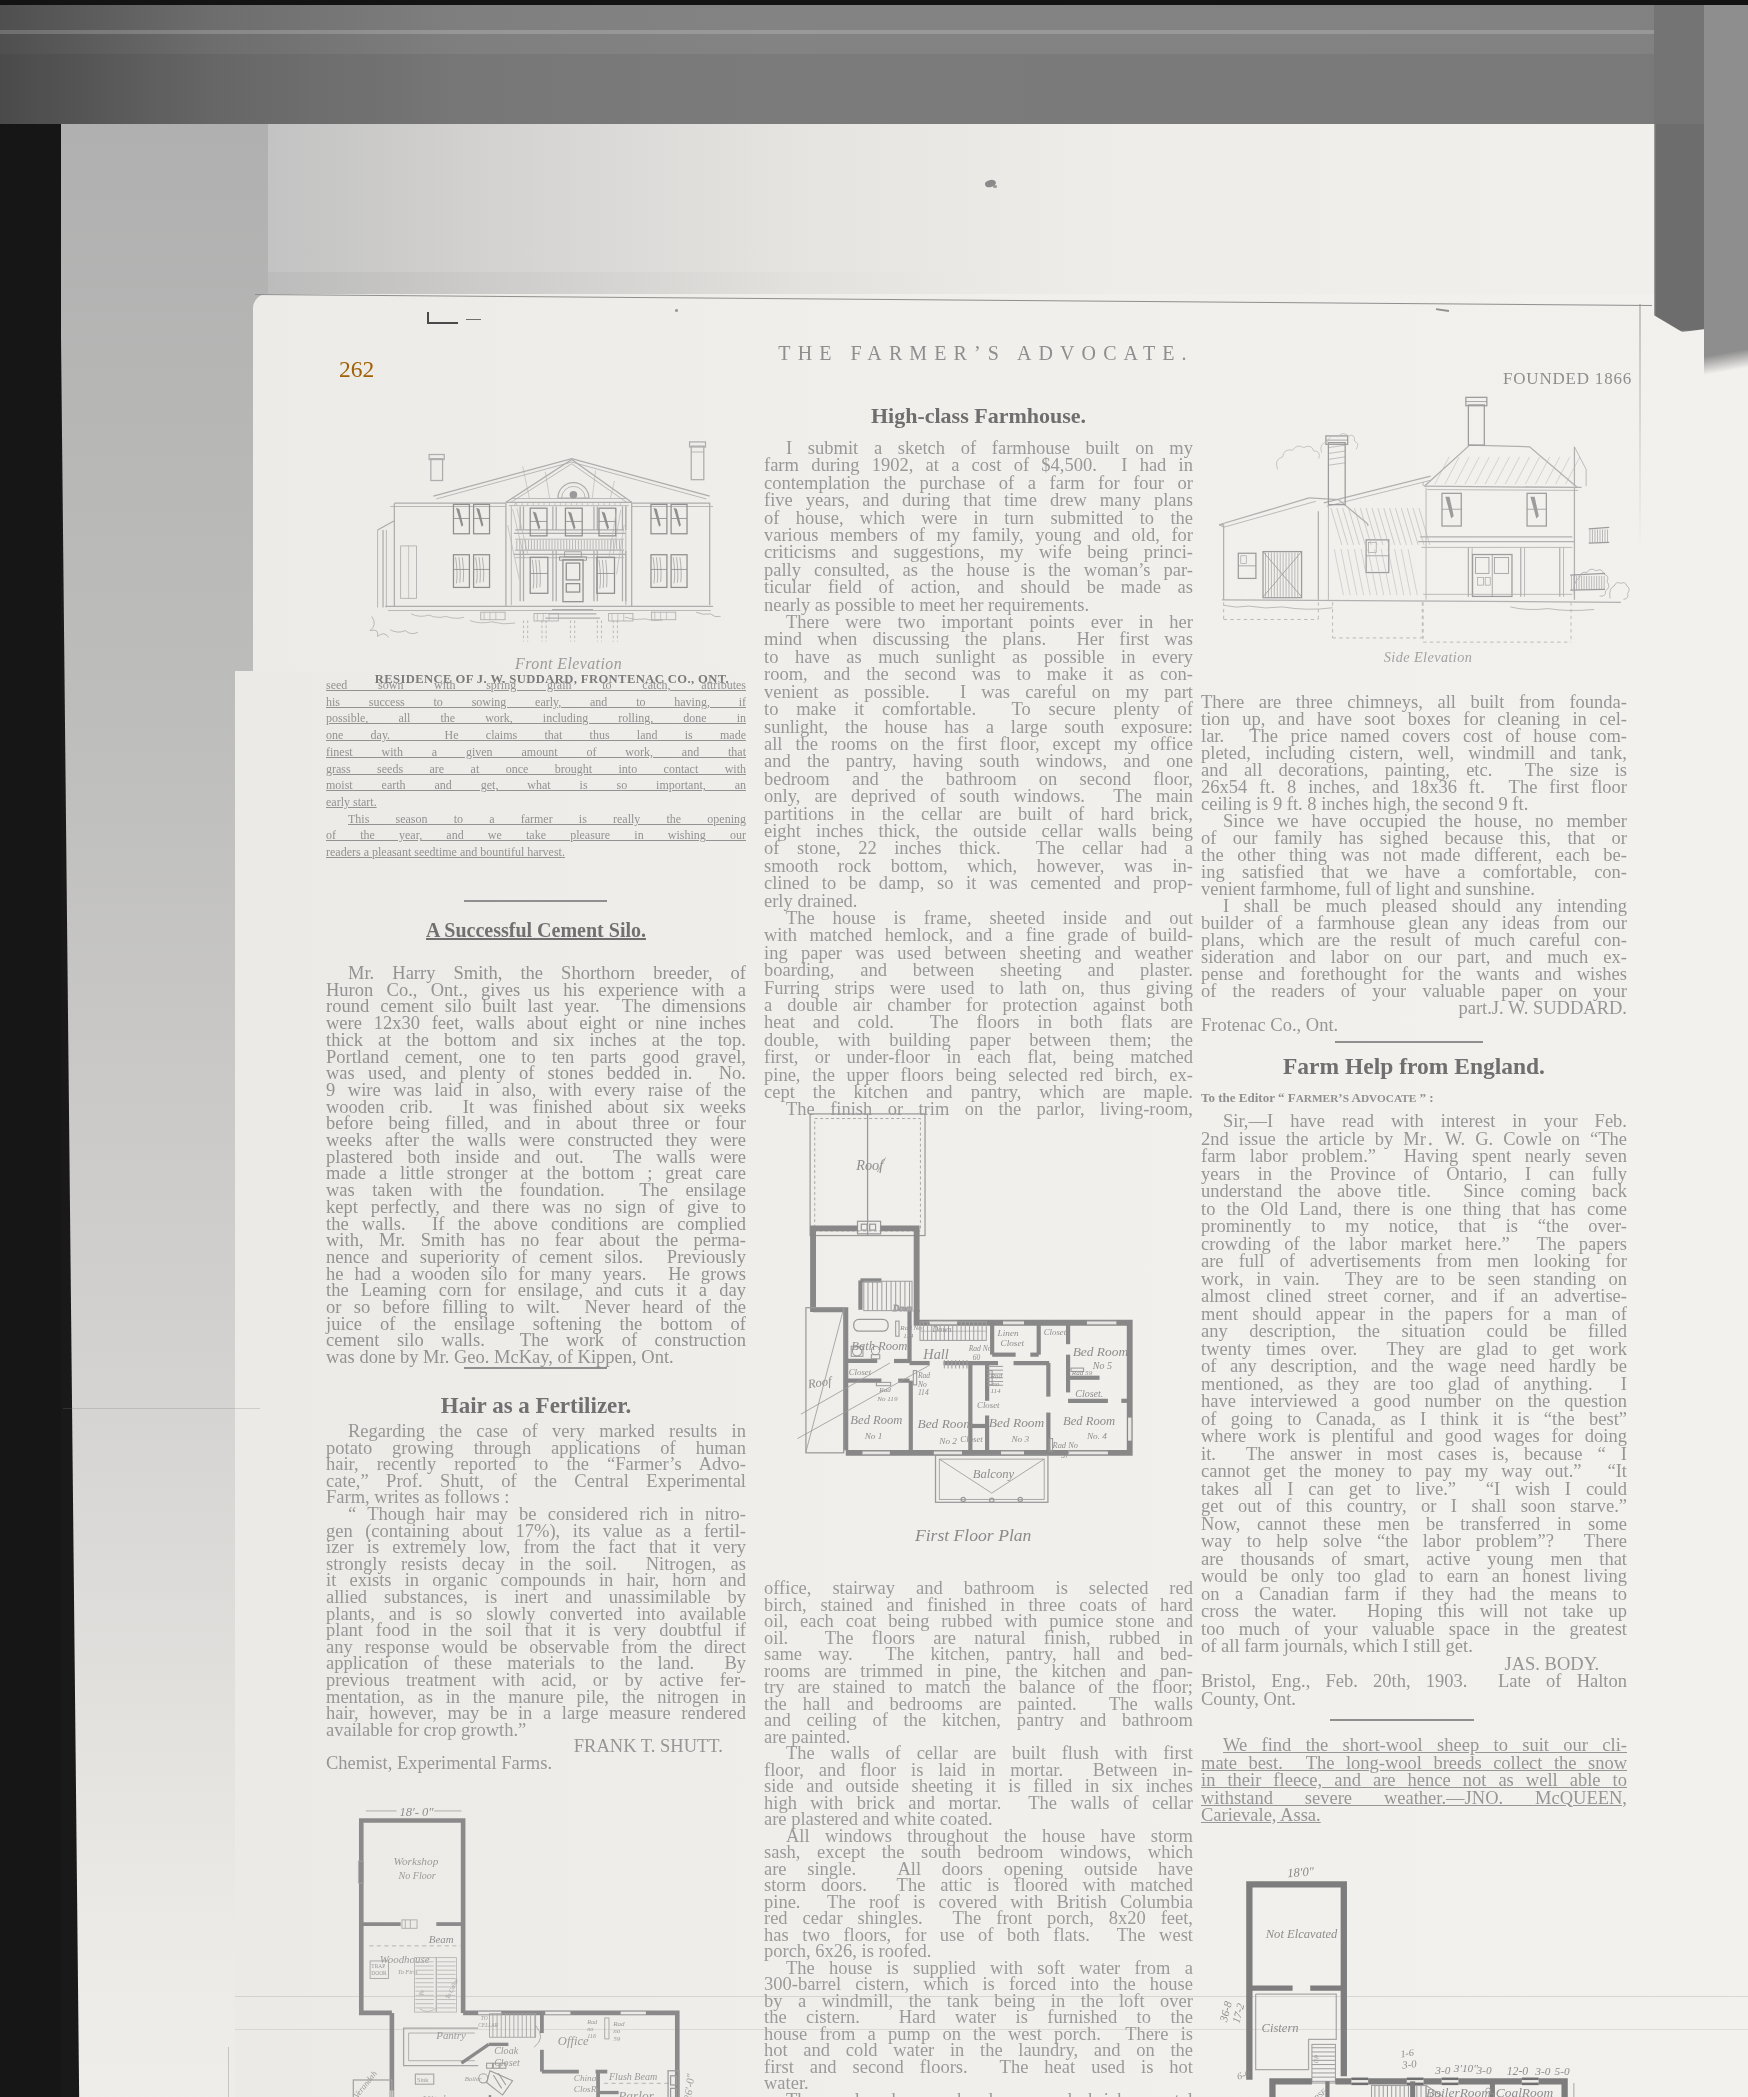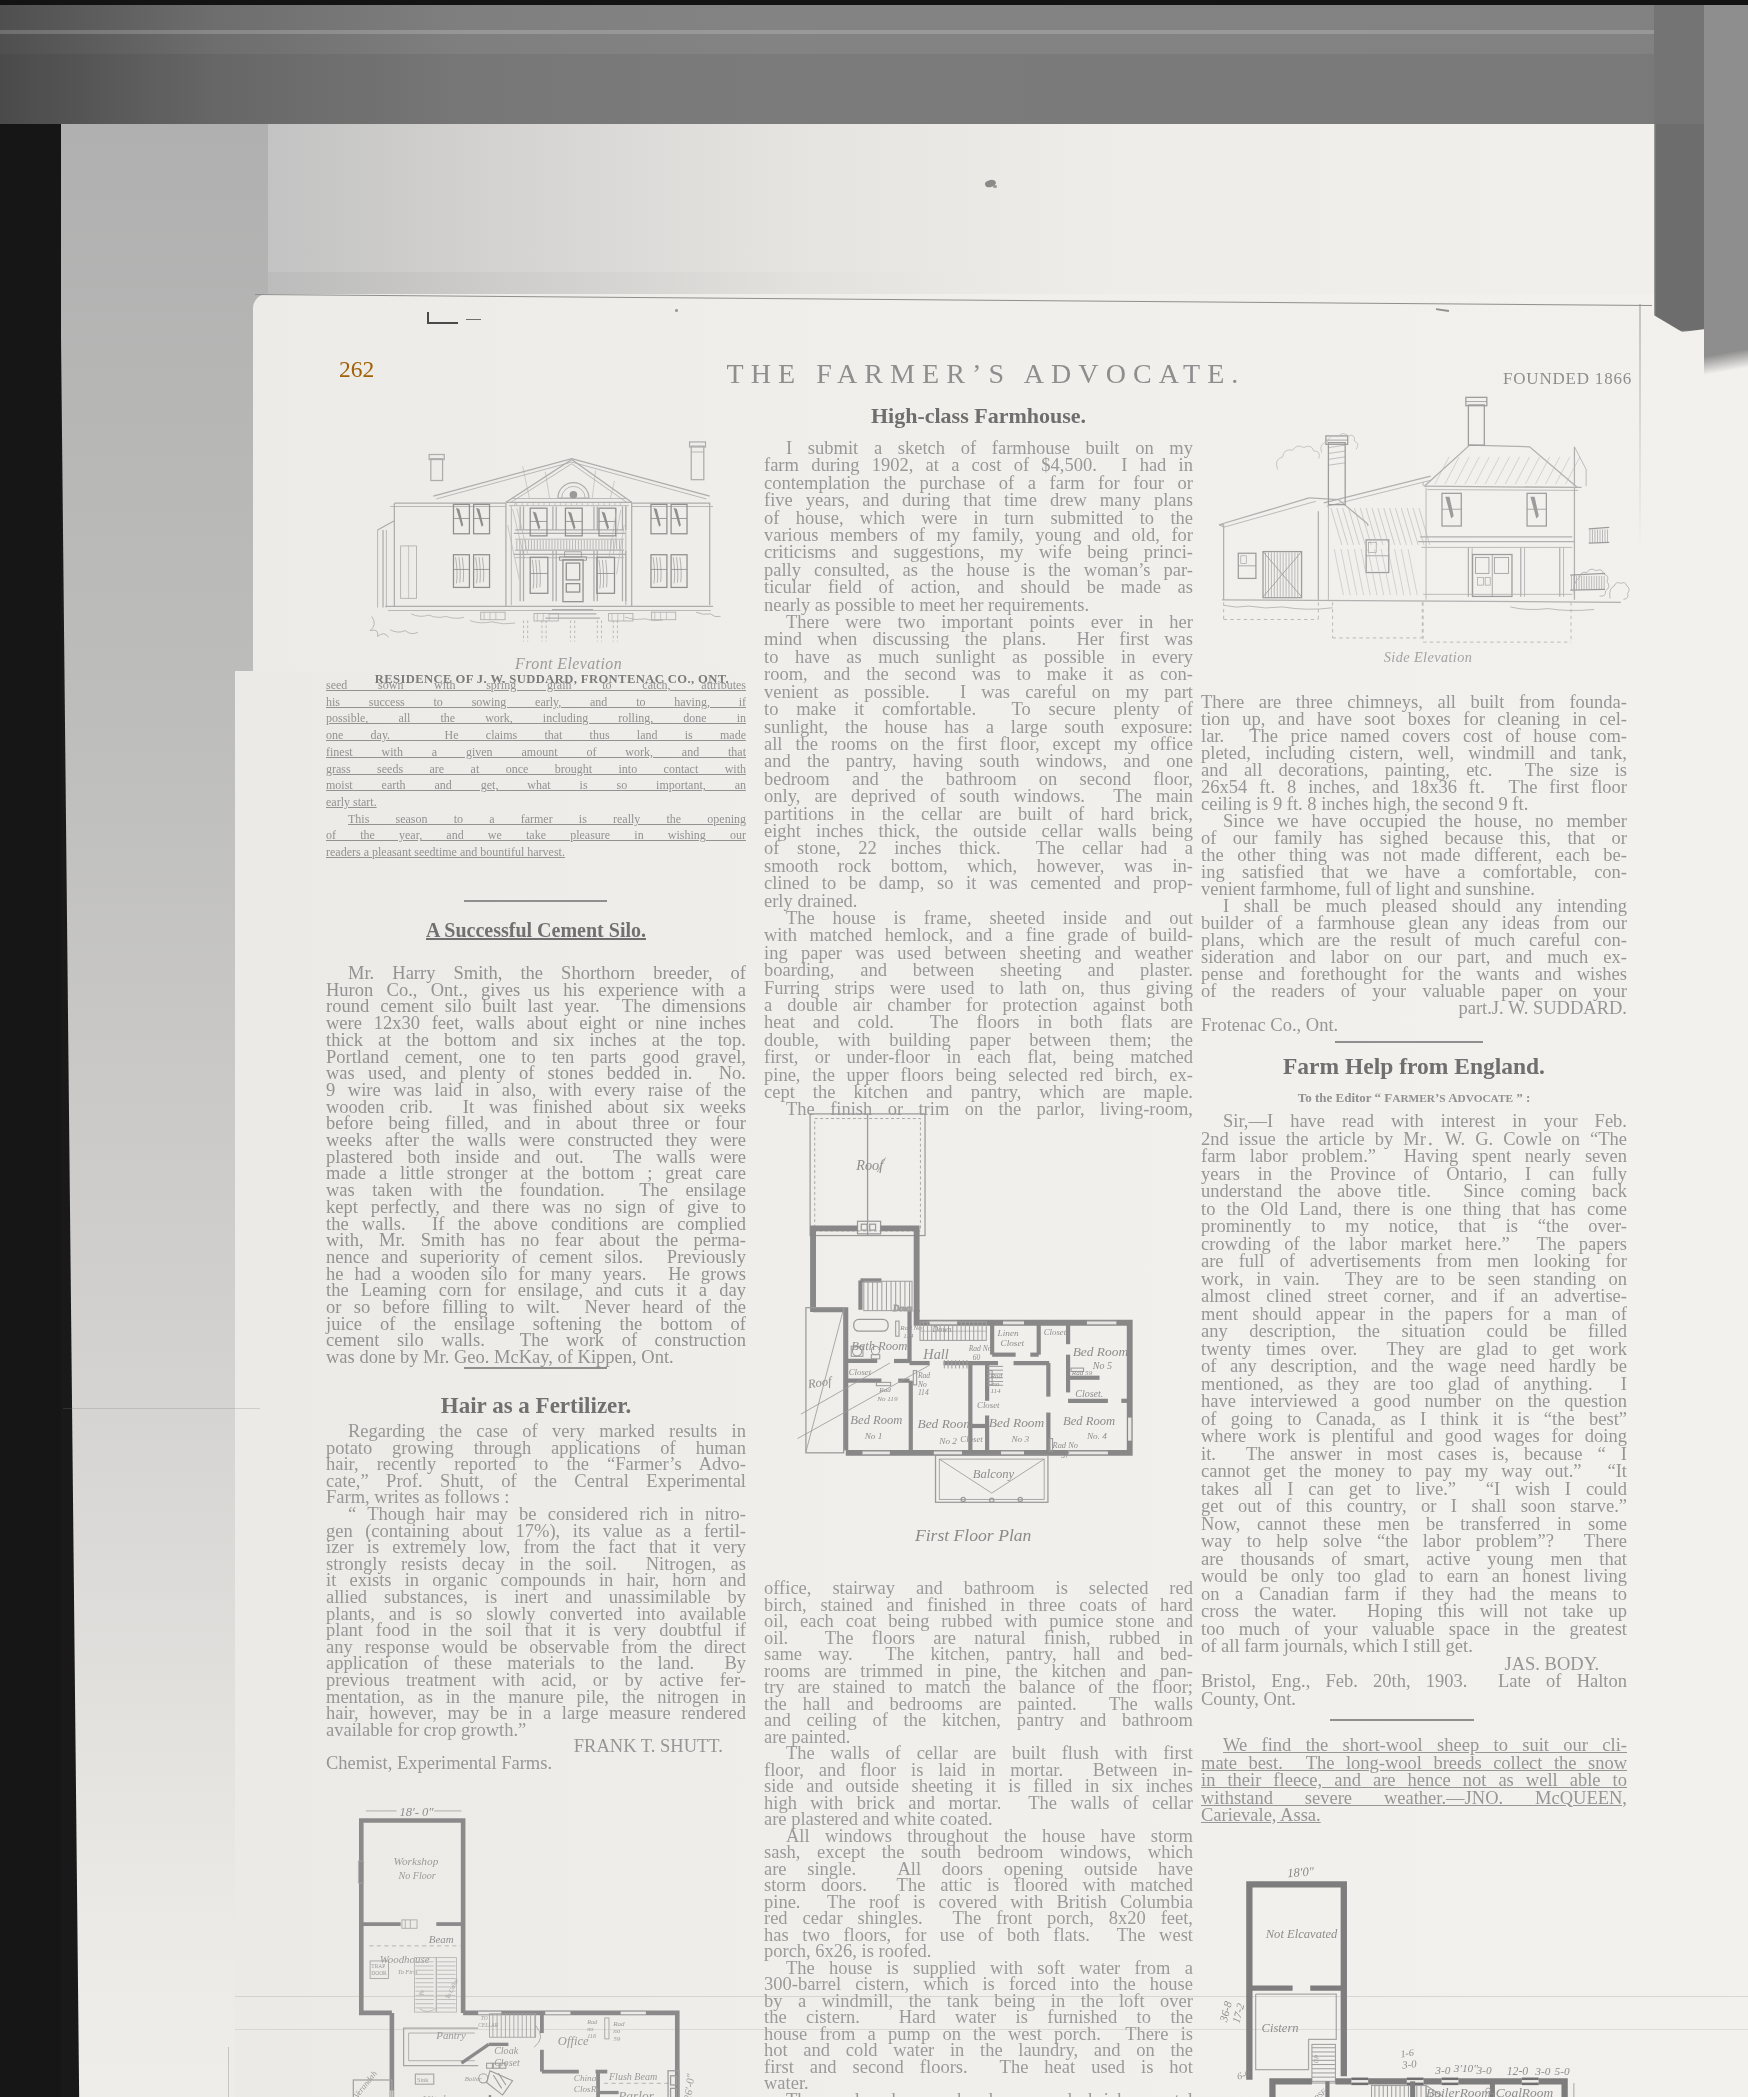--- a/index.html
+++ b/index.html
@@ -54,21 +54,21 @@
 <div class="abs" style="left:1639px;top:304px;width:1.7px;height:247px;background:linear-gradient(to bottom,rgba(150,148,145,0.5),rgba(150,148,145,0));"></div>
 
 <div class="abs" style="left:63px;top:1408px;width:197px;height:1.3px;background:rgba(120,120,120,0.25);"></div>
 <div class="abs" style="left:235px;top:1996px;width:1514px;height:1.3px;background:rgba(150,148,144,0.28);"></div>
 <div class="abs" style="left:235px;top:2029px;width:1514px;height:1.3px;background:rgba(150,148,144,0.22);"></div>
 
 <div class="abs" style="left:228px;top:2047px;width:1.3px;height:242px;background:rgba(150,148,144,0.45);"></div>
 
 <div class="art" style="left:339px;top:356px;width:55px;font-size:23.5px;color:#a16207;">262</div>
 
-<div class="art c" style="left:709px;top:359px;width:554px;font-size:28px;color:#8e8e8e;letter-spacing:7.1px;line-height:1.1;white-space:nowrap;">THE FARMER’S ADVOCATE.</div>
+<div class="art c" style="left:709px;top:342px;width:554px;font-size:20px;color:#8e8e8e;letter-spacing:7.1px;line-height:1.1;white-space:nowrap;">THE FARMER’S ADVOCATE.</div>
 
 <div class="art" style="left:1503px;top:369px;width:168px;font-size:17px;color:#8e8e8e;letter-spacing:0.8px;">FOUNDED 1866</div>
 
 <svg class="abs" style="left:365px;top:422px" width="369" height="273" viewBox="0 0 880 650">
 <g fill="none" stroke="#adadad" stroke-width="3">
 
 <g>
         <polyline points="163,176 493,87 822,176"></polyline>
         <polyline points="170,183 493,95 814,183" stroke-width="2"></polyline>
       </g>
@@ -1331,21 +1331,21 @@
       <span>part.</span>
       <span>J. W. SUDDARD.</span>
     </div>
 <div class="l e">Frotenac Co., Ont.</div>
 </div>
 
 <div class="abs" style="left:1335px;top:1041px;width:148px;height:1.7px;background:#8f8f8f;"></div>
 
 <div class="art c" style="left:1201px;top:1055px;width:426px;font-size:23.5px;line-height:1;font-weight:bold;color:#6f6f6f;">Farm Help from England.</div>
 
-<div class="art" style="left:1201px;top:1090px;width:426px;font-size:13px;font-weight:bold;color:#909090;text-align:center;">To the Editor “ F<span style="font-size:11.3px">ARMER</span>’<span style="font-size:11.3px">S</span> A<span style="font-size:11.3px">DVOCATE</span> ” :</div>
+<div class="art" style="left:1201px;top:1090px;width:426px;font-size:13px;font-weight:bold;color:#909090;">To the Editor “ F<span style="font-size:11.3px">ARMER</span>’<span style="font-size:11.3px">S</span> A<span style="font-size:11.3px">DVOCATE</span> ” :</div>
 
 <div class="art" style="left:1201px;top:1113px;width:426px;font-size:18.5px;line-height:17.5px;color:#969696;">
 <div class="l i">Sir,—I have read with interest in your Feb.</div>
 <div class="l">2nd issue the article by Mr․ W. G. Cowle on “The</div>
 <div class="l">farm labor problem.”&nbsp;&nbsp;Having spent nearly seven</div>
 <div class="l">years in the Province of Ontario, I can fully</div>
 <div class="l">understand the above title.&nbsp;&nbsp;Since coming back</div>
 <div class="l">to the Old Land, there is one thing that has come</div>
 <div class="l">prominently to my notice, that is “the over-</div>
 <div class="l">crowding of the labor market here.”&nbsp;&nbsp;The papers</div>

